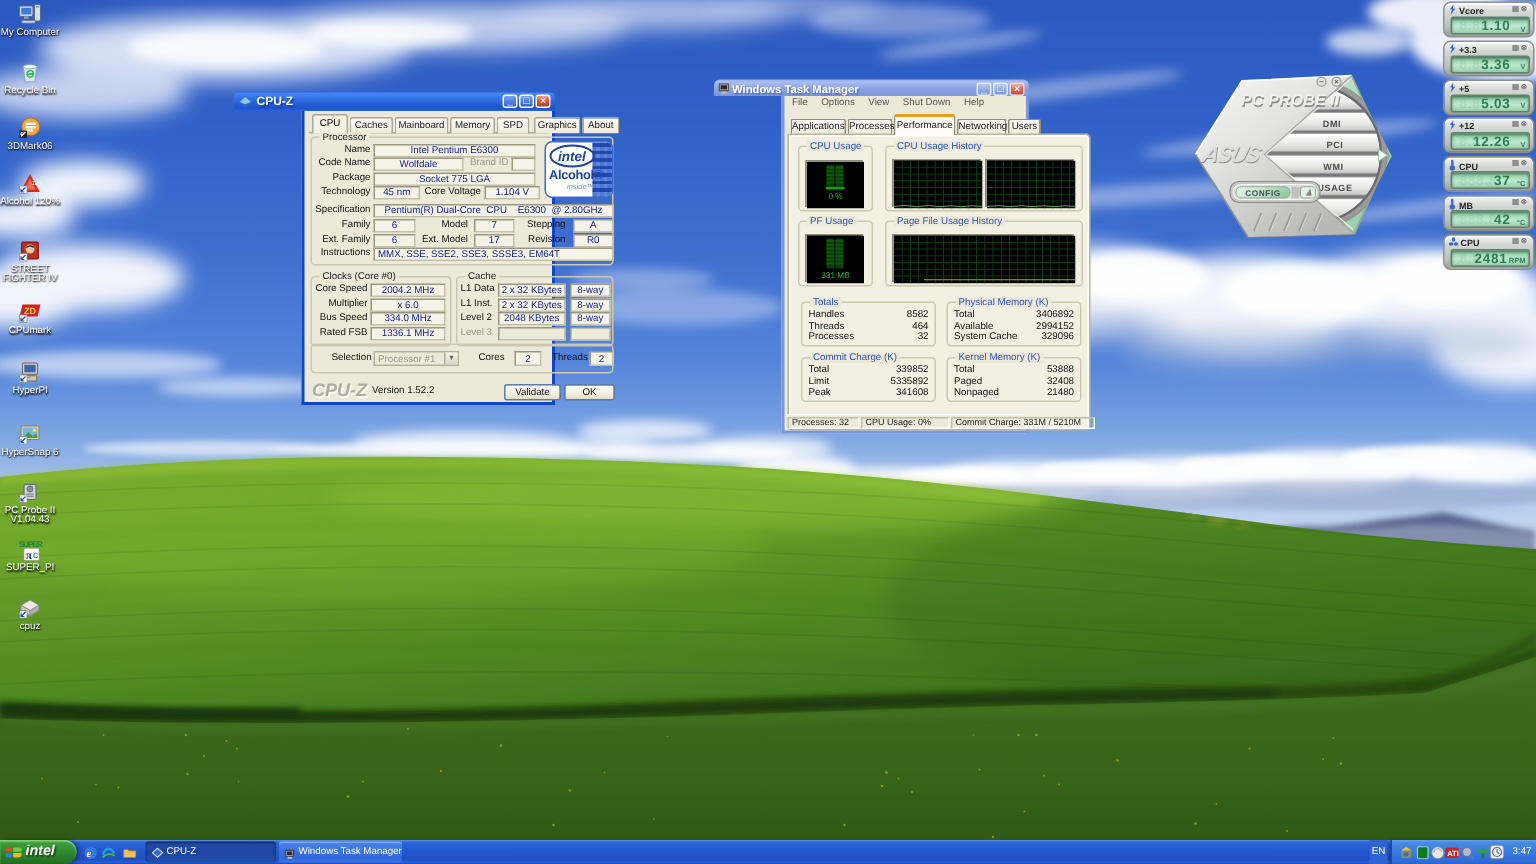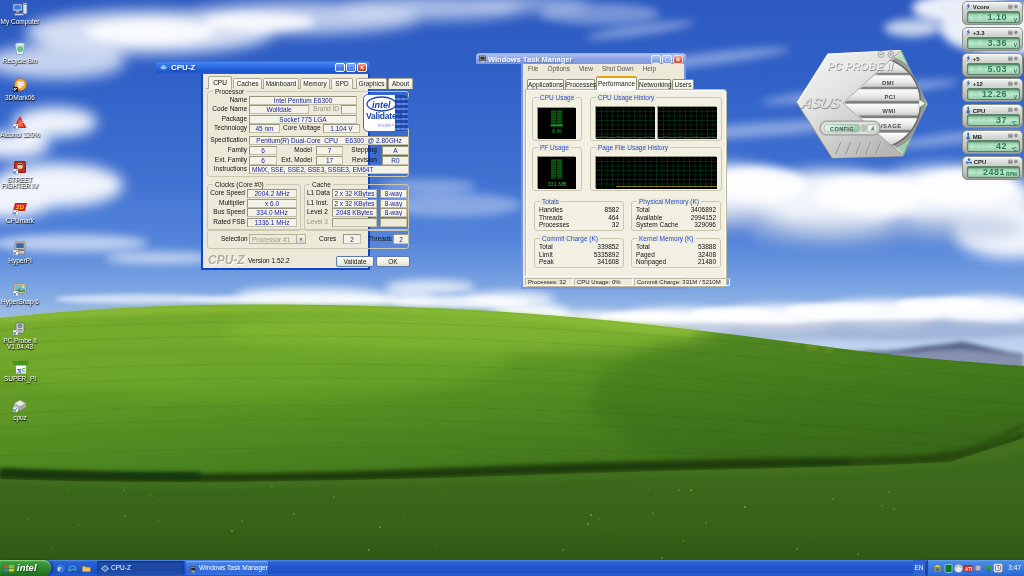--- a/index.html
+++ b/index.html
@@ -435,21 +435,21 @@
     <div class="fld" style="left:46px;top:50px;width:31px;height:9px;line-height:8px;">45 nm</div>
     <div class="lbl r" style="left:80px;top:50px;width:37px;">Core Voltage</div>
     <div class="fld" style="left:120px;top:50px;width:37px;height:9px;line-height:8px;">1.104 V</div>
 
     <div style="position:absolute;left:160px;top:20px;width:46px;height:38px;background:#fff;border:1.5px solid #3a6ad0;border-radius:5px;overflow:hidden;">
       <div style="position:absolute;right:0px;top:0px;width:13px;height:38px;background:repeating-linear-gradient(0deg,rgba(26,68,170,.9) 0 2.5px,rgba(90,130,215,.75) 2.5px 5px),repeating-linear-gradient(90deg,#2a5ac8 0 2.5px,#6a92e0 2.5px 5px);"></div>
       <svg style="position:absolute;left:2px;top:1px;" width="31" height="16" viewBox="0 0 31 16">
         <ellipse cx="15.5" cy="8" rx="14.5" ry="7" fill="none" stroke="#1a44aa" stroke-width="1.3"></ellipse>
         <text x="6" y="11.5" font-size="9" font-weight="bold" font-style="italic" fill="#1a44aa" font-family="Liberation Sans">intel</text>
       </svg>
-      <div style="position:absolute;left:2px;top:15.5px;font-size:8.5px;color:#1a44aa;font-weight:bold;letter-spacing:-0.2px;">Validate®</div>
+      <div style="position:absolute;left:2px;top:15.5px;font-size:8.5px;color:#1a44aa;font-weight:bold;letter-spacing:-0.2px;">Alcohol®</div>
       <div style="position:absolute;left:14px;top:26.5px;font-size:5px;color:#7a96d8;font-style:italic;">inside™</div>
     </div>
     <div class="lbl r" style="left:2px;top:62px;width:42px;">Specification</div>
     <div class="fld" style="left:46px;top:62px;width:160px;height:9px;line-height:8px;">Pentium(R) Dual-Core&nbsp; CPU&nbsp; &nbsp; E6300&nbsp; @ 2.80GHz</div>
     <div class="lbl r" style="left:2px;top:72px;width:42px;">Family</div>
     <div class="fld" style="left:46px;top:72px;width:28px;height:9px;">6</div>
     <div class="lbl r" style="left:86px;top:72px;width:23px;">Model</div>
     <div class="fld" style="left:113px;top:72px;width:27px;height:9px;">7</div>
     <div class="lbl r" style="left:148px;top:72px;width:26px;">Stepping</div>
     <div class="fld" style="left:179px;top:72px;width:27px;height:9px;">A</div>

